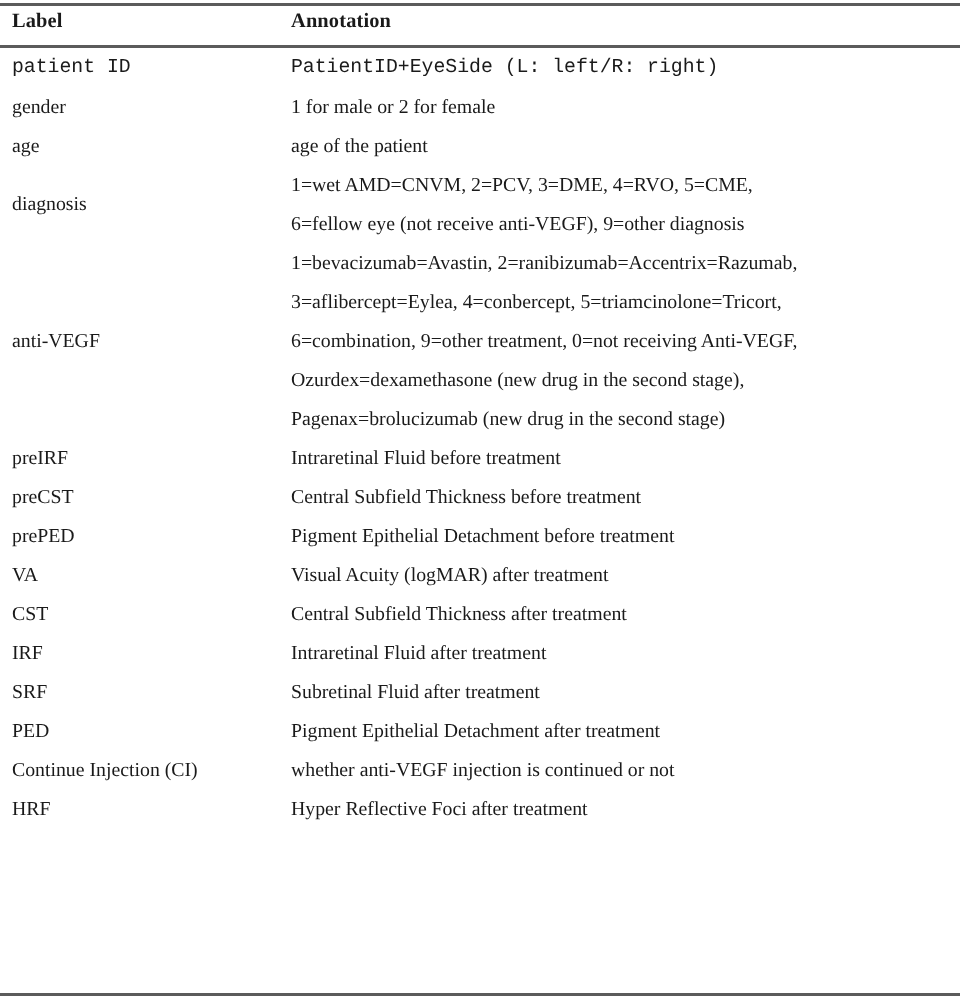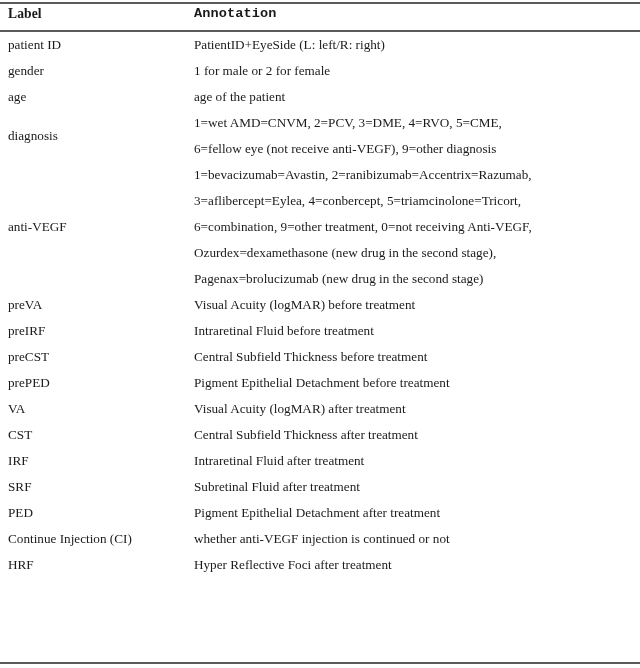--- a/index.html
+++ b/index.html
@@ -38,21 +38,21 @@
     font-weight: bold;
     font-size: 13.6px;
     padding: 0;
     height: 27px;
     vertical-align: middle;
     line-height: 27px;
     letter-spacing: 0.1px;
   }
 
   thead tr.header-row th.th-label { padding-left: 8px; }
-  thead tr.header-row th.th-annot { padding-left: 7px; font-family: Liberation Mono, monospace; }
+  thead tr.header-row th.th-annot { padding-left: 7px; }
 
   
   .rule {
     position: absolute;
     left: 0;
     width: 640px;
     background: #5b5b5b;
     height: 2px;
   }
   .rule-top    { top: 2px; }
@@ -84,21 +84,21 @@
     display: block;
     line-height: 26px;
     white-space: nowrap;
   }
 
   tbody tr.row-multi td.cell-label {
     vertical-align: middle;
   }
 
   
-  tbody tr.first-body td { padding-top: 5px; }
+  tbody tr.first-body td { padding-top: 5px; font-family: Liberation Mono, monospace; }
 </style>
 </head>
 <body>
 
 <div class="table-wrap">
 
   <div class="rule rule-top"></div>
   <div class="rule rule-mid"></div>
   <div class="rule rule-bottom"></div>
 
@@ -154,28 +154,20 @@
             <span class="annot-lines">
               <span class="aline">1=bevacizumab=Avastin, 2=ranibizumab=Accentrix=Razumab,</span>
               <span class="aline">3=aflibercept=Eylea, 4=conbercept, 5=triamcinolone=Tricort,</span>
               <span class="aline">6=combination, 9=other treatment, 0=not receiving Anti-VEGF,</span>
               <span class="aline">Ozurdex=dexamethasone (new drug in the second stage),</span>
               <span class="aline">Pagenax=brolucizumab (new drug in the second stage)</span>
             </span>
           </td>
         </tr>
         <tr class="table-row row-single">
-          <td class="cell-label">preVA</td>
-          <td class="cell-annotation cell-annot">
-            <span class="annot-lines">
-              <span class="aline">Visual Acuity (logMAR) before treatment</span>
-            </span>
-          </td>
-        </tr>
-        <tr class="table-row row-single">
           <td class="cell-label">preIRF</td>
           <td class="cell-annotation cell-annot">
             <span class="annot-lines">
               <span class="aline">Intraretinal Fluid before treatment</span>
             </span>
           </td>
         </tr>
         <tr class="table-row row-single">
           <td class="cell-label">preCST</td>
           <td class="cell-annotation cell-annot">

